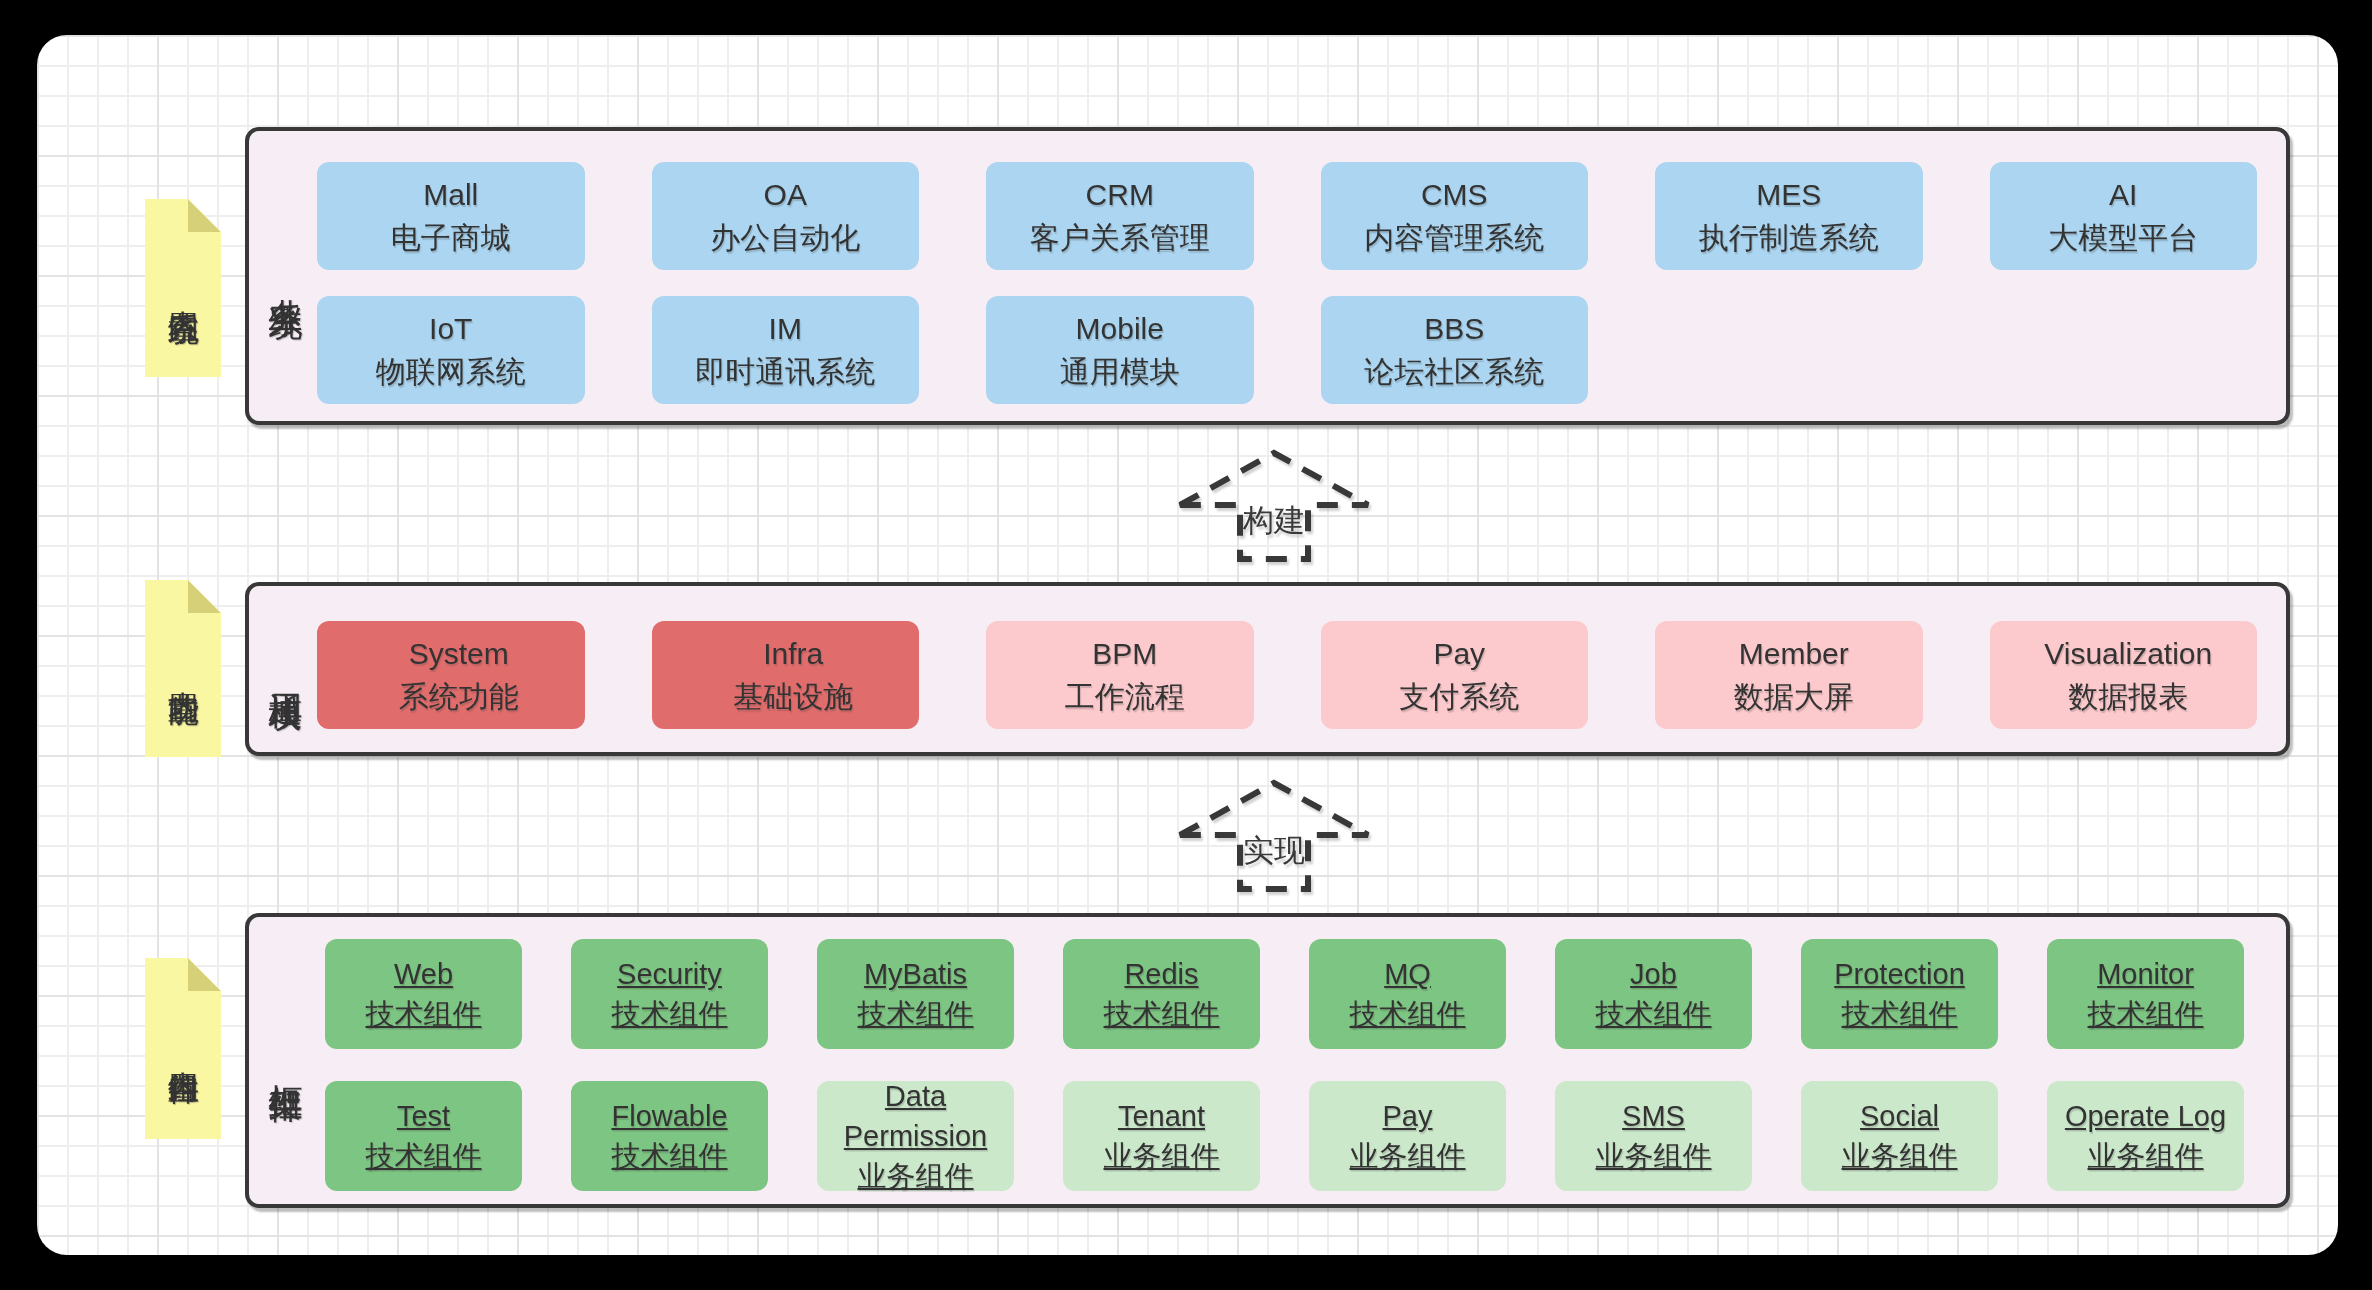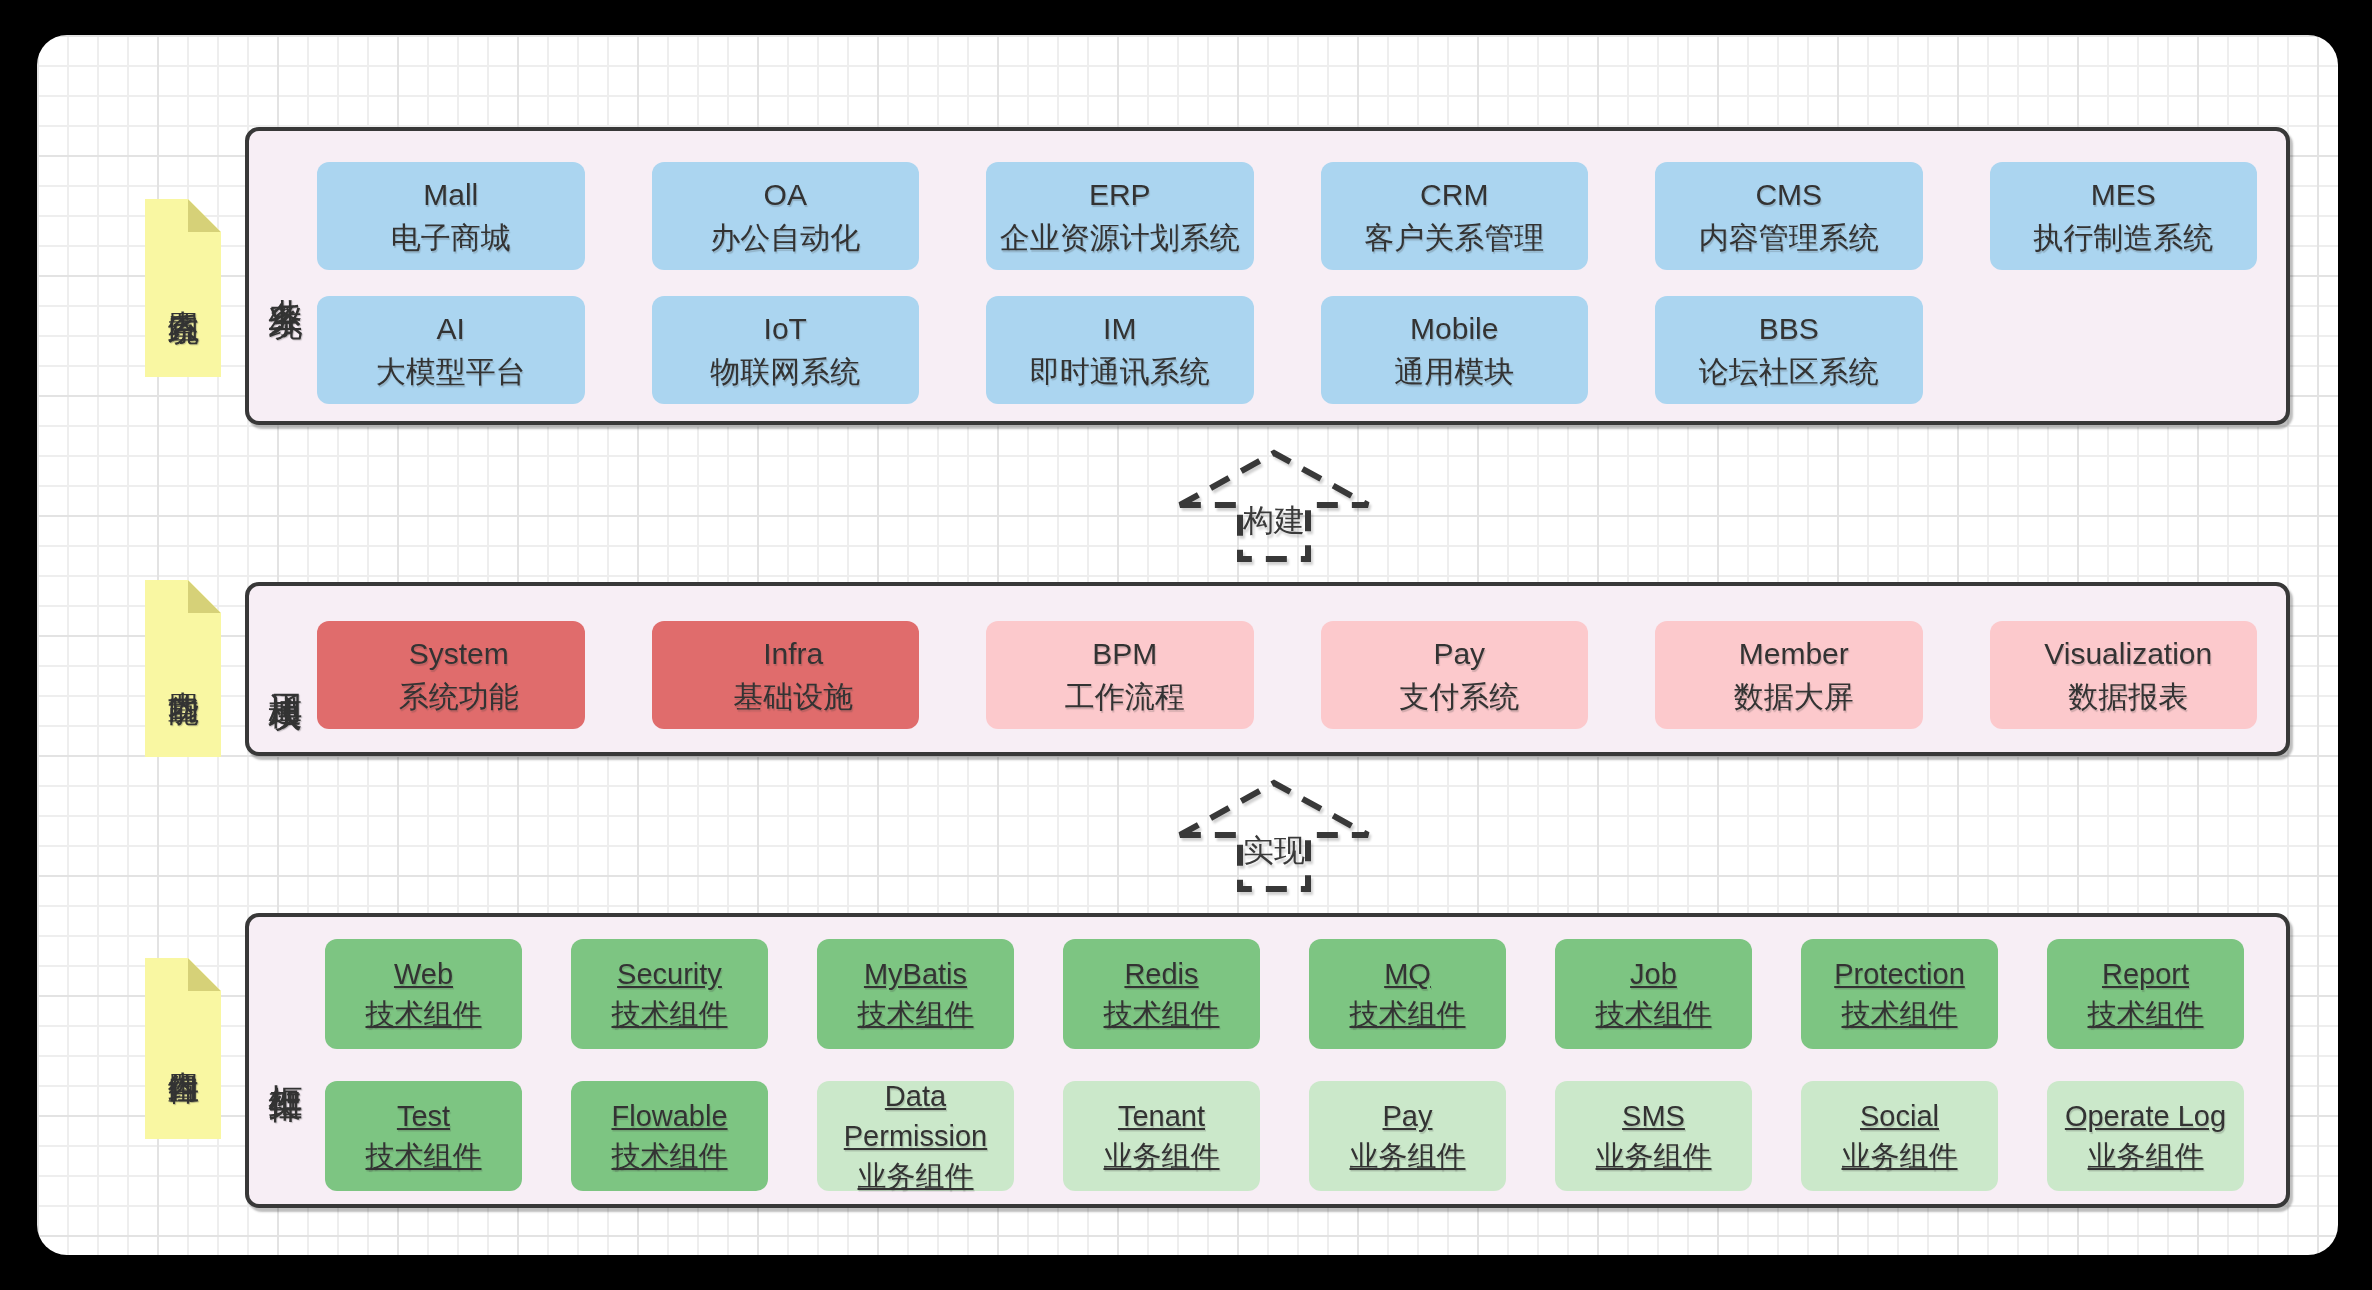--- a/index.html
+++ b/index.html
@@ -101,24 +101,20 @@
     <div class="grid grid-1">
       <div class="box c-blue">
           <div>Mall</div>
           <div>电子商城</div>
         </div>
       <div class="box c-blue">
           <div>OA</div>
           <div>办公自动化</div>
         </div>
       <div class="box c-blue">
-          <div>ERP</div>
-          <div>企业资源计划系统</div>
-        </div>
-      <div class="box c-blue">
           <div>CRM</div>
           <div>客户关系管理</div>
         </div>
       <div class="box c-blue">
           <div>CMS</div>
           <div>内容管理系统</div>
         </div>
       <div class="box c-blue">
           <div>MES</div>
           <div>执行制造系统</div>
@@ -211,21 +207,21 @@
         </div>
       <div class="box c-green">
           <div>Job</div>
           <div>技术组件</div>
         </div>
       <div class="box c-green">
           <div>Protection</div>
           <div>技术组件</div>
         </div>
       <div class="box c-green">
-          <div>Report</div>
+          <div>Monitor</div>
           <div>技术组件</div>
         </div>
       <div class="box c-green">
           <div>Test</div>
           <div>技术组件</div>
         </div>
       <div class="box c-green">
           <div>Flowable</div>
           <div>技术组件</div>
         </div>

